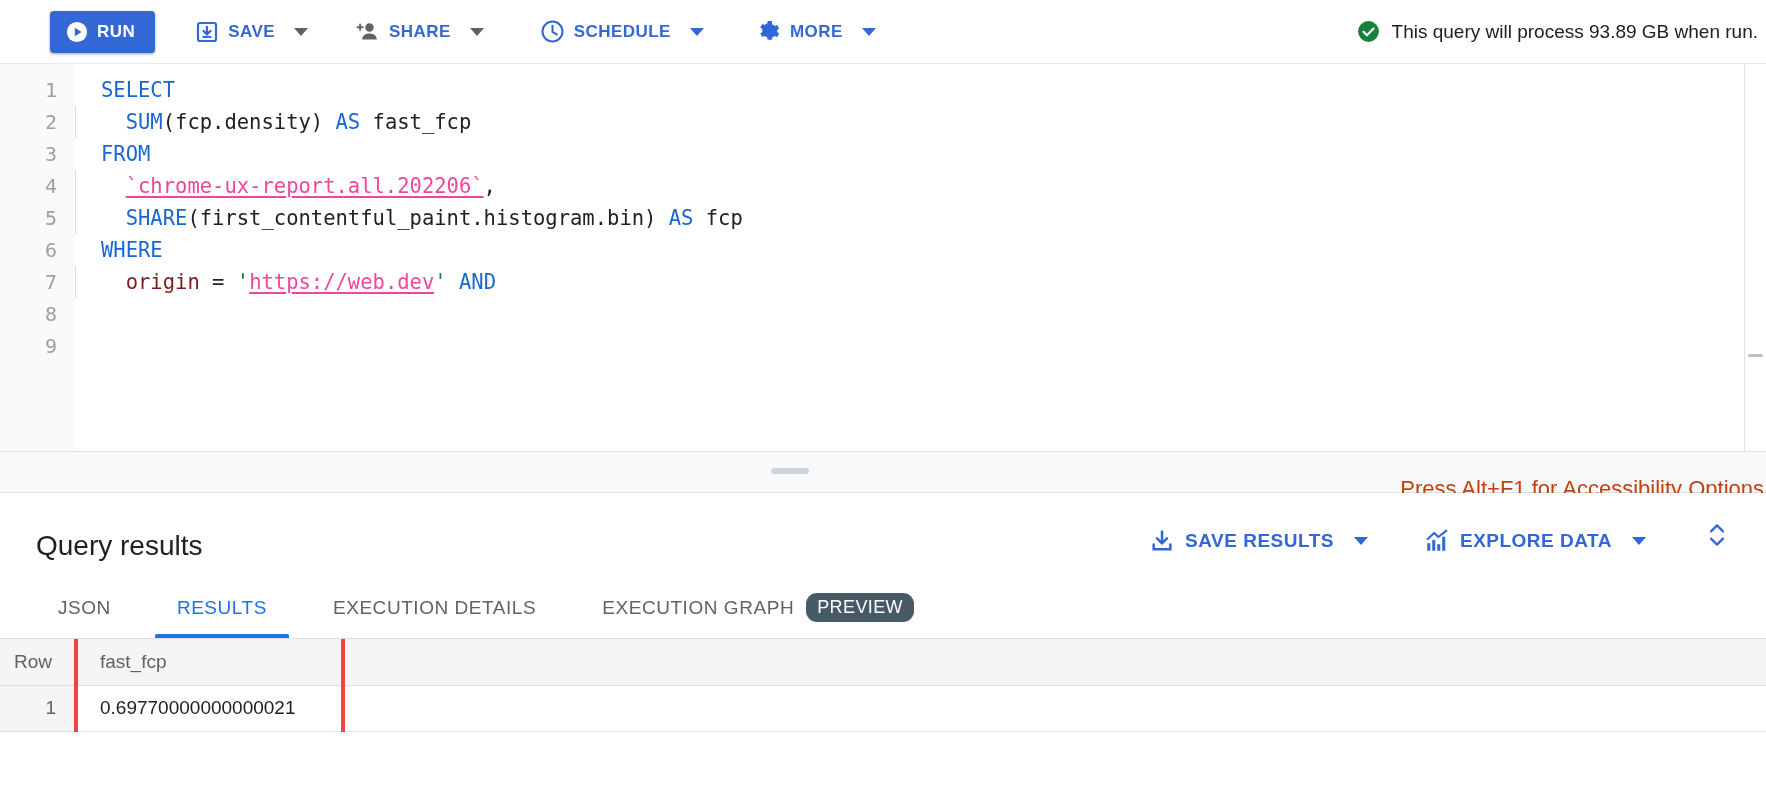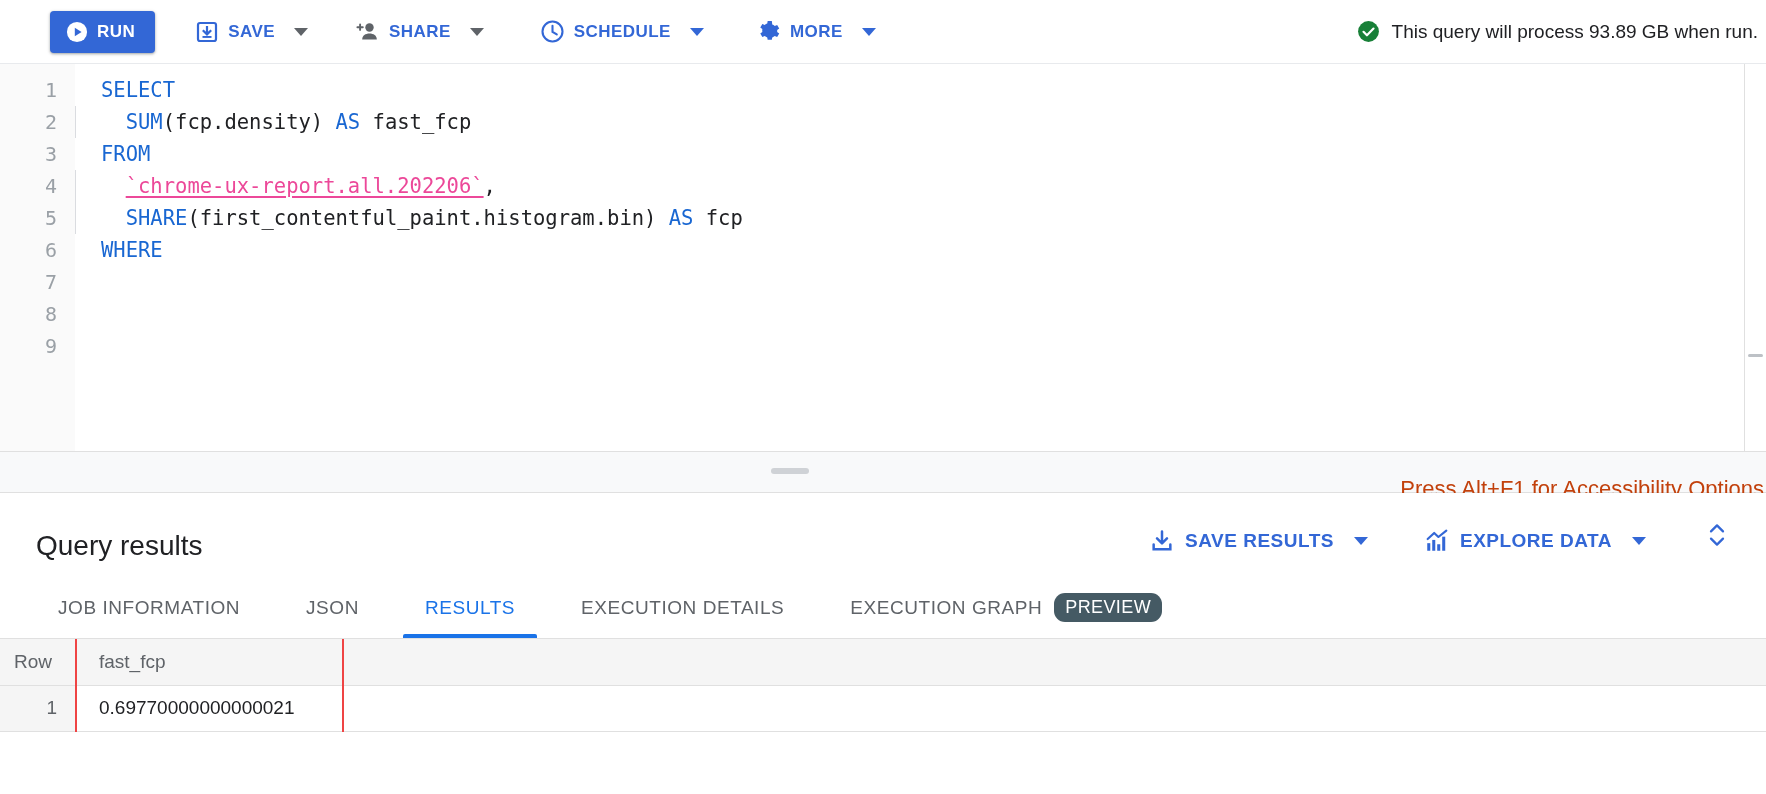--- a/index.html
+++ b/index.html
@@ -238,21 +238,21 @@
     font-size: 18px;
     letter-spacing: .4px;
     padding: 4px 11px 5px;
     border-radius: 11px;
     line-height: 1.15;
   }
 
   
   .rtable { width: 100%; border-collapse: collapse; table-layout: fixed; }
   .rtable th, .rtable td {
-    border-right: 2px solid #ef4444;
+    border-right: 4px solid #ef4444;
     border-bottom: 1px solid #e0e0e0;
     height: 46px;
     font-size: 19px;
     font-weight: 400;
   }
   .rtable thead th {
     background: #f5f5f5;
     color: #5f6368;
     text-align: left;
   }
@@ -361,20 +361,21 @@
       <div class="line ind"><span class="plain">  </span><span class="fn">SUM</span><span class="plain">(fcp.density)</span><span class="plain"> </span><span class="kw">AS</span><span class="plain"> </span><span class="plain">fast_fcp</span></div>
 
       <div class="line"><span class="kw">FROM</span></div>
 
       <div class="line ind"><span class="plain">  </span><span class="lnk">`chrome-ux-report.all.202206`</span><span class="plain">,</span></div>
 
       <div class="line ind"><span class="plain">  </span><span class="fn">SHARE</span><span class="plain">(first_contentful_paint.histogram.bin)</span><span class="plain"> </span><span class="kw">AS</span><span class="plain"> </span><span class="plain">fcp</span></div>
 
       <div class="line"><span class="kw">WHERE</span></div>
 
+      <div class="line ind"><span class="plain">  </span><span class="id">origin</span><span class="plain"> </span><span class="plain">=</span><span class="plain"> </span><span class="quote">'</span><span class="lnk">https://web.dev</span><span class="quote">'</span><span class="plain"> </span><span class="kw">AND</span></div>
 
 
       <div class="line">&nbsp;</div>
     </div>
   </div>
 
   <div class="editor-right-border"></div>
   <div class="vscroll-mark"></div>
 </div>
 
@@ -417,23 +418,20 @@
         <svg width="26" height="30" viewBox="0 0 24 28">
           <path d="M6.4 10.6 L12 5 L17.6 10.6" stroke="#3367d6" stroke-width="2.1" fill="none" stroke-linecap="round" stroke-linejoin="round"></path>
           <path d="M6.4 17.4 L12 23 L17.6 17.4" stroke="#3367d6" stroke-width="2.1" fill="none" stroke-linecap="round" stroke-linejoin="round"></path>
         </svg>
       </span>
     </button>
   </div>
 </div>
 
 <div class="tabs">
-  <button class="tab">
-    <span>JOB INFORMATION</span>
-  </button>
   <button class="tab">
     <span>JSON</span>
   </button>
   <button class="tab active">
     <span>RESULTS</span>
   </button>
   <button class="tab">
     <span>EXECUTION DETAILS</span>
   </button>
   <button class="tab">

